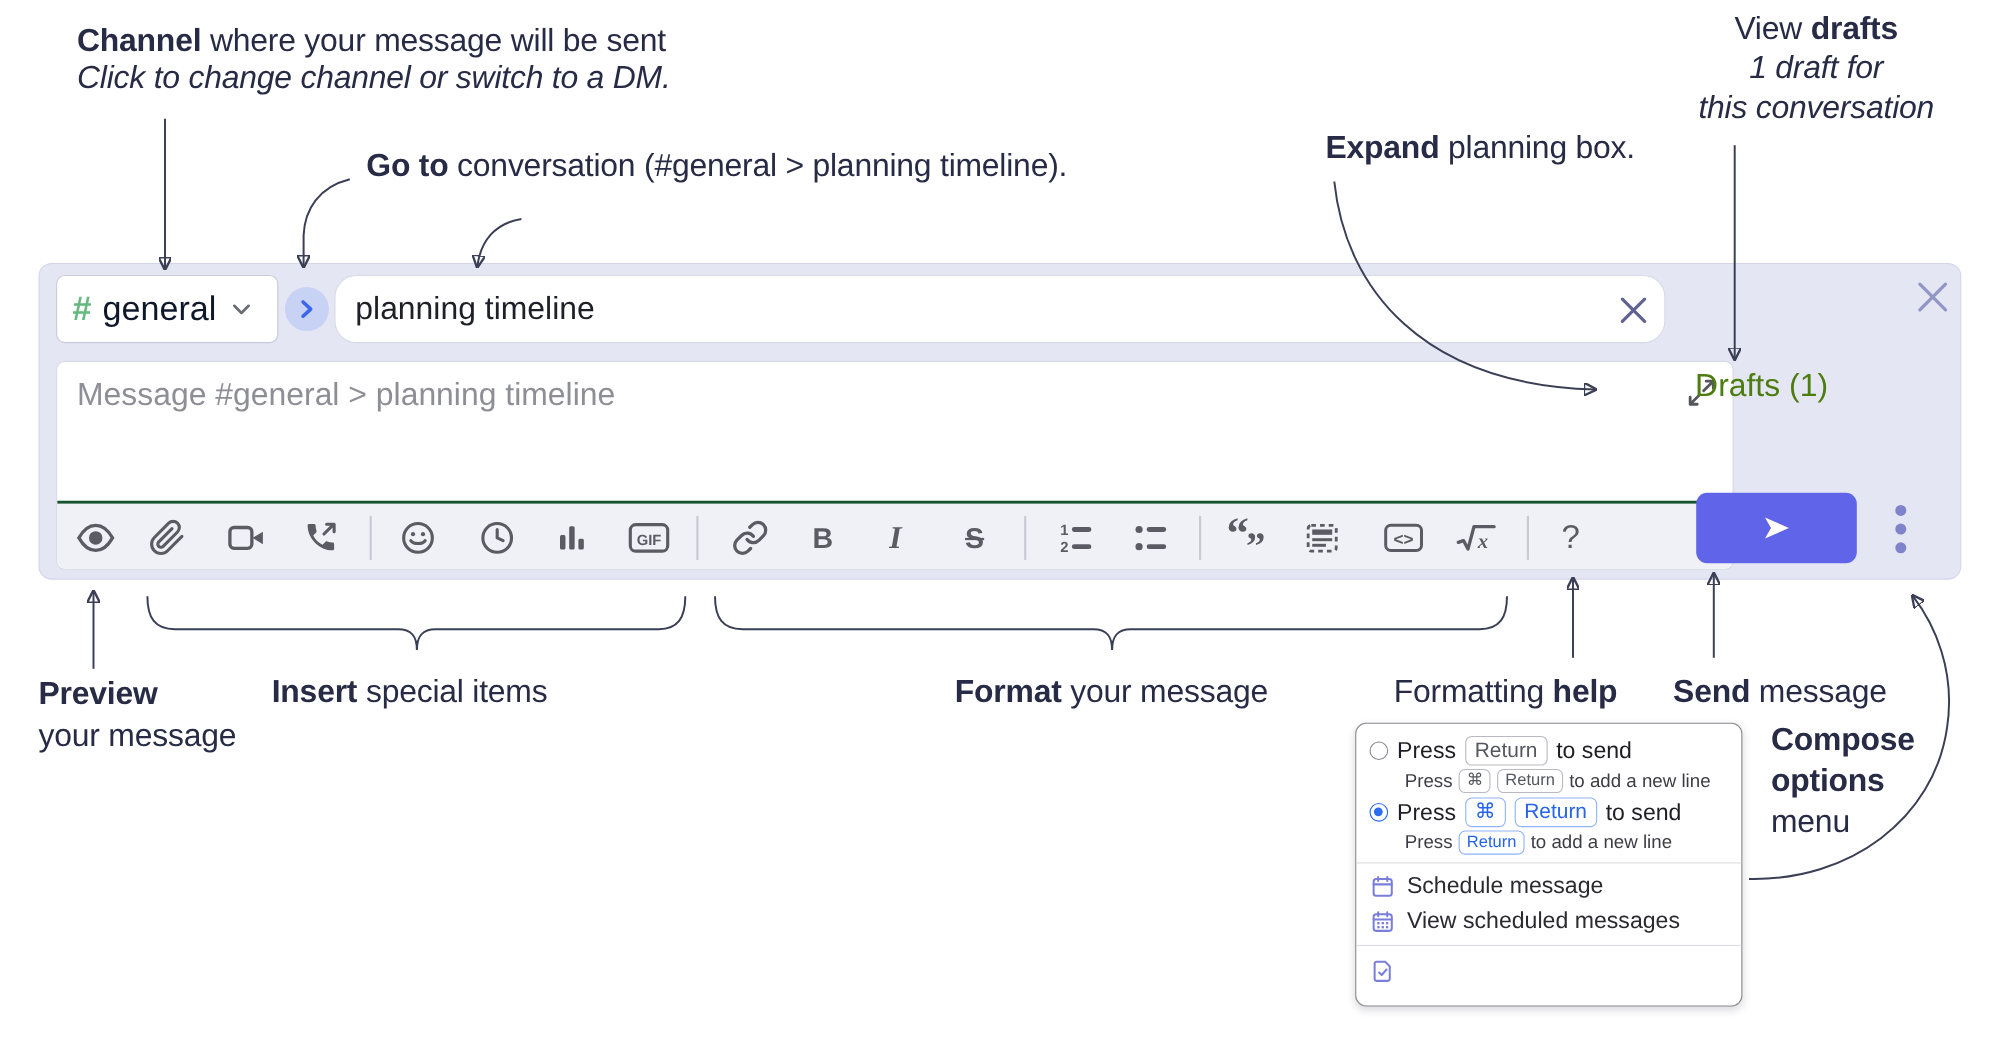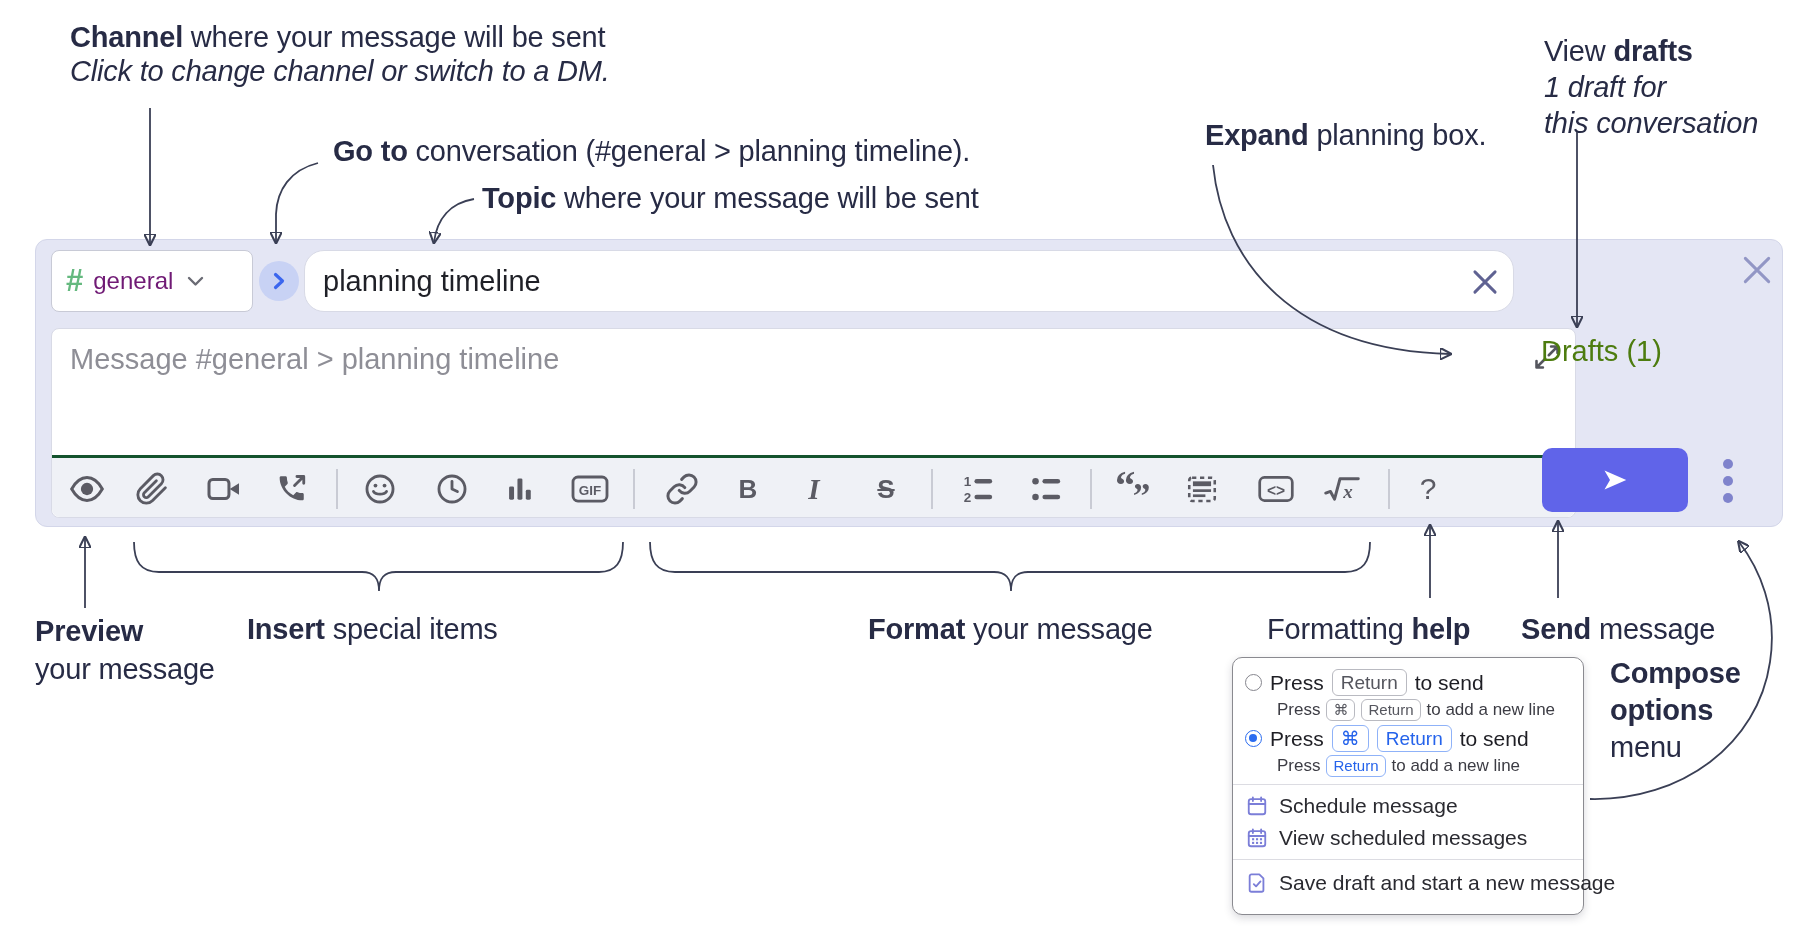--- a/index.html
+++ b/index.html
@@ -16,21 +16,21 @@
   svg.overlay { position:absolute; left:0; top:0; width:1814px; height:944px; pointer-events:none; z-index:40; }
   svg.overlay path { fill:none; stroke:#3a3f55; stroke-width:1.8px; }
 
   
   .compose { position:absolute; left:35px; top:239px; width:1748px; height:288px;
              background:#e4e6f4; border:1px solid #d3d6e9; border-radius:12px; }
   .pill { position:absolute; left:15px; top:10px; width:202px; height:62px; background:#fff;
           border:1px solid #c8cad6; border-radius:8px; display:flex; align-items:center;
           padding:0 14px; cursor:pointer; }
   .pill .hash { color:#65b97f; font-size:31px; font-weight:700; margin-right:10px; }
-  .pill .chname { font-size:24px; color:#701a75; }
+  .pill .chname { font-size:31px; color:#0f172a; }
   .pill svg { margin-left:14px; }
   .goto-btn { position:absolute; left:223px; top:21px; width:40px; height:40px; border-radius:50%;
               background:#c8d2f4; border:none; display:flex; align-items:center; justify-content:center; cursor:pointer; }
   .topic { position:absolute; left:268px; top:10px; width:1210px; height:62px; background:#fff;
            border:1px solid #d8dae6; border-radius:20px; }
   .topic input { position:absolute; left:0; top:0; width:100%; height:100%; border:none; outline:none;
                  background:transparent; font-family:inherit; font-size:29px; color:#1f2027; padding:0 60px 0 18px; }
   .icon-btn { background:transparent; border:none; cursor:pointer; display:flex; align-items:center; justify-content:center; }
   .topic-clear { position:absolute; right:10px; top:13px; width:36px; height:36px; }
   .compose-close { position:absolute; left:1702px; top:11px; width:38px; height:38px; }
@@ -101,27 +101,24 @@
     <path stroke-width="2" d="M650,542 C650,562 657,572 675,572 L994,572 C1006,572 1011,578 1011,591 C1011,578 1016,572 1028,572 L1345,572 C1363,572 1370,562 1370,542"></path>
   </svg>
 
   <div class="cap" style="left:35px;top:20px;margin-left:35px;">
     <div><b>Channel</b><span> where your message will be sent</span></div>
     <div class="it">Click to change channel or switch to a DM.</div>
   </div>
   <div class="cap" style="left:333px;top:134px;">
     <b>Go to</b><span> conversation (#general &gt; planning timeline).</span>
   </div>
-  <div class="cap" style="left:482px;top:181px;">
-    <b>Topic</b><span> where your message will be sent</span>
-  </div>
   <div class="cap" style="left:1205px;top:118px;">
     <b>Expand</b><span> planning box.</span>
   </div>
-  <div class="cap" style="left:1544px;top:33px;line-height:36px;">
+  <div class="cap" style="left:1544px;top:8px;line-height:36px;text-align:center;">
     <div><span>View </span><b>drafts</b></div>
     <div class="it">1 draft for</div>
     <div class="it">this conversation</div>
   </div>
 
   <div class="compose">
 
     <button class="pill">
       <span class="hash">#</span>
       <span class="chname">general</span>
@@ -359,17 +356,16 @@
           <rect x="15.2" y="16.2" width="2.3" height="2.3" fill="#7b7ed8"></rect>
         </svg>
       <span>View scheduled messages</span>
     </div>
     <div class="pop-div"></div>
     <div class="menu-item tall">
       <svg width="22" height="22" viewBox="0 0 24 24">
           <path d="M6,2.5 L14.5,2.5 L19,7 L19,19.5 a2,2 0 0 1 -2,2 L6,21.5 a2,2 0 0 1 -2,-2 L4,4.5 a2,2 0 0 1 2,-2 Z" fill="none" stroke="#7b7ed8" stroke-width="2" stroke-linejoin="round"></path>
           <path d="M8.5,13.2 L11,15.7 L15.8,10.2" fill="none" stroke="#7b7ed8" stroke-width="2" stroke-linecap="round" stroke-linejoin="round"></path>
         </svg>
-      <span>Save draft and start a new message</span>
     </div>
   </div>
 
 </div>
 
 </body></html>

